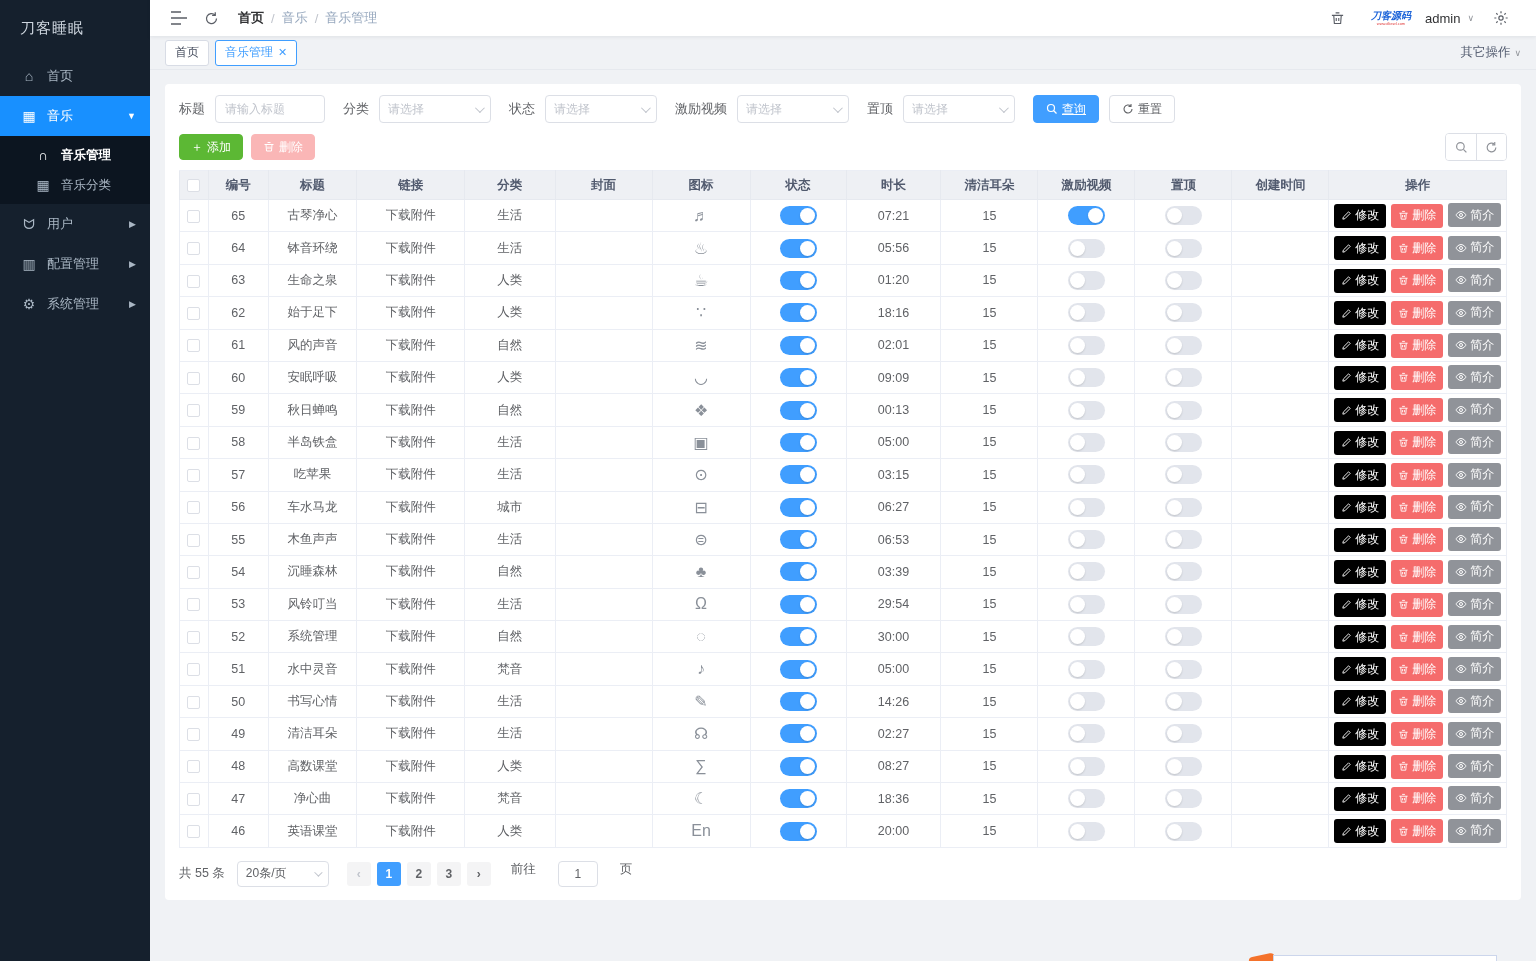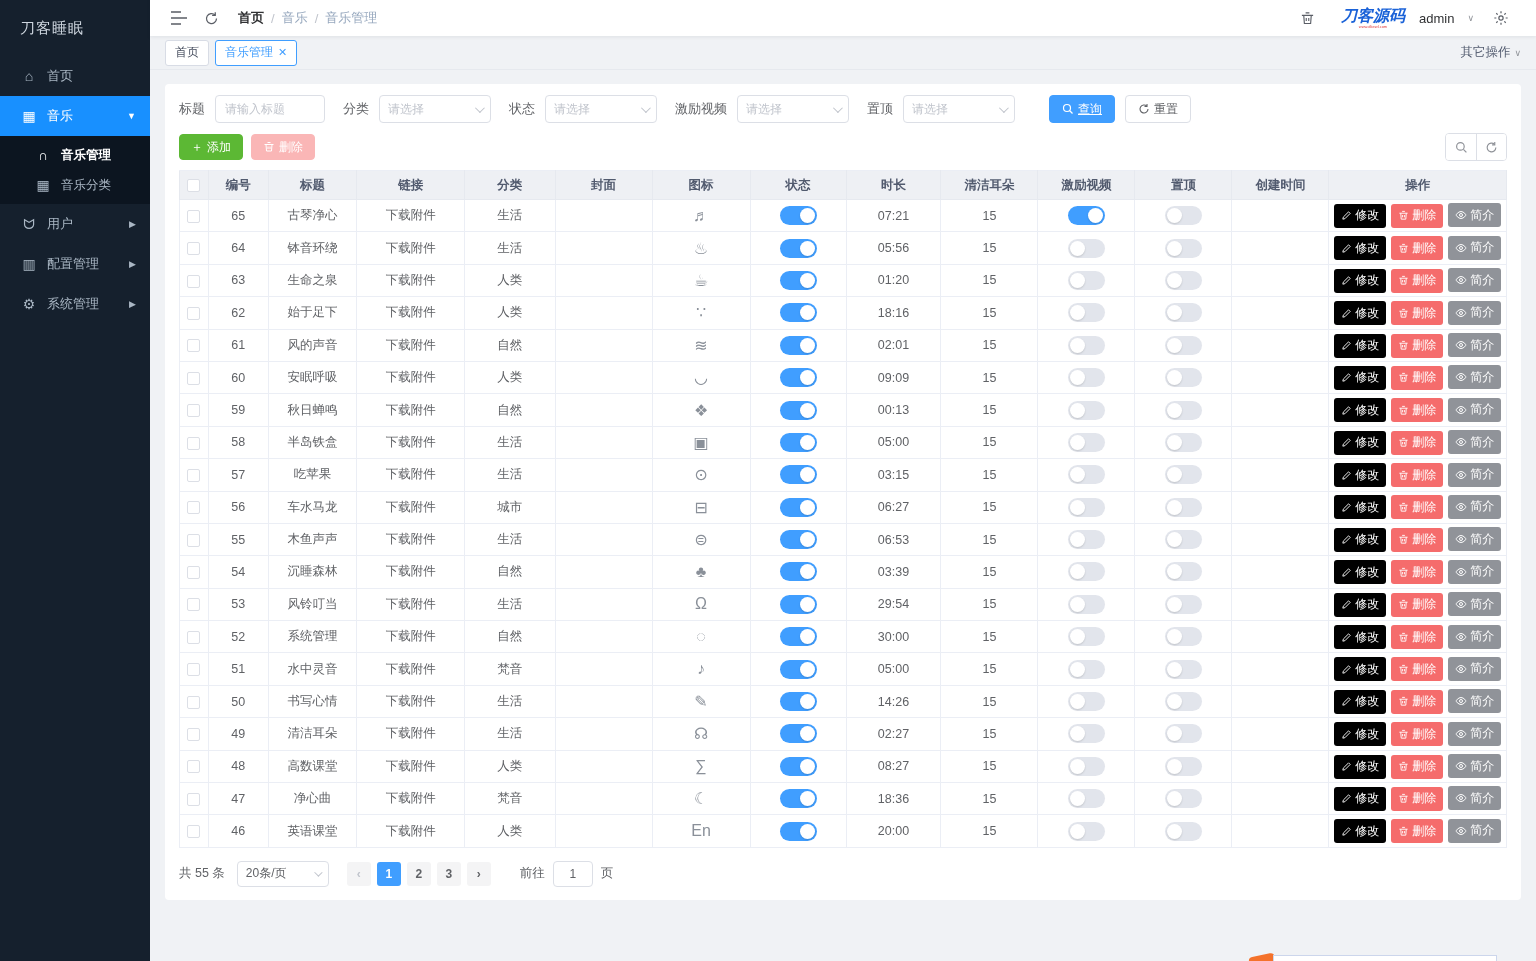--- a/index.html
+++ b/index.html
@@ -22,23 +22,23 @@
   
   .main { flex:1; display:flex; flex-direction:column; height:100%; }
   .navbar { height:36px; background:#fff; display:flex; align-items:center; padding:0 16px; box-shadow:0 1px 4px rgba(0,21,41,.08); position:relative; z-index:3; }
   .nav-icon-btn { width:26px; height:26px; display:flex; align-items:center; justify-content:center; color:#5a5e66; font-size:16px; cursor:pointer; margin-right:6px; }
   .breadcrumb { display:flex; align-items:center; font-size:13px; margin-left:8px; gap:7px; }
   .bc-home { color:#303133; font-weight:bold; }
   .bc-sep { color:#c0c4cc; }
   .bc-item { color:#97a8be; }
   .nav-right { margin-left:auto; display:flex; align-items:center; gap:14px; }
   .brand-logo { display:flex; flex-direction:column; align-items:center; line-height:1; }
-  .brand-logo .b1 { color:#1a62d8; font-size:16px; font-weight:bold; font-style:italic; }
+  .brand-logo .b1 { color:#1a62d8; font-size:10px; font-weight:bold; font-style:italic; }
   .brand-logo .b2 { color:#e03c3c; font-size:4px; margin-top:1px; }
-  .admin-chip { display:flex; align-items:center; gap:13px; font-size:13px; color:#303133; cursor:pointer; }
+  .admin-chip { display:flex; align-items:center; gap:7px; font-size:13px; color:#303133; cursor:pointer; }
   .chev { font-size:9px; color:#909399; }
 
   
   .tags-bar { height:34px; display:flex; align-items:center; padding:0 15px; background:#f0f2f5; border-bottom:1px solid #e6e9ee; }
   .tag { height:26px; display:flex; align-items:center; padding:0 9px; background:#fff; border:1px solid #d8dce5; border-radius:3px; font-size:12px; color:#495060; margin-right:6px; cursor:pointer; }
   .tag.active { border-color:#409eff; color:#409eff; gap:5px; }
   .tag .close-x { font-size:11px; color:#409eff; }
   .more-actions { margin-left:auto; font-size:12.5px; color:#515a6e; display:flex; align-items:center; gap:4px; cursor:pointer; }
 
   
@@ -83,21 +83,21 @@
   .btn-mini svg { display:block; }
 
   
   .pagination { display:flex; align-items:center; margin-top:13px; font-size:12.5px; color:#606266; gap:8px; }
   .psel { width:92px; height:26px; border:1px solid #dcdfe6; border-radius:4px; display:flex; align-items:center; justify-content:space-between; padding:0 8px; color:#606266; font-size:12px; cursor:pointer; margin-left:4px; }
   .psel .sel-chev { width:6px; height:6px; border-right:1px solid #c0c4cc; border-bottom:1px solid #c0c4cc; transform:rotate(45deg) translateY(-2px); }
   .pager { display:flex; align-items:center; gap:6px; margin-left:10px; }
   .pg { min-width:24px; height:24px; background:#f4f4f5; border-radius:3px; display:flex; align-items:center; justify-content:center; color:#606266; font-size:12px; cursor:pointer; font-weight:bold; }
   .pg.disabled { color:#c0c4cc; cursor:default; }
   .pg.current { background:#409eff; color:#fff; }
-  .goto { display:flex; align-items:center; gap:8px; margin-left:21px; }
+  .goto { display:flex; align-items:flex-start; gap:22px; margin-left:12px; }
   .goto input { width:40px; height:26px; border:1px solid #dcdfe6; border-radius:4px; text-align:center; font-size:12px; color:#606266; outline:none; font-family:inherit; }
 
   
   .float-widget { position:absolute; bottom:0; left:1250px; width:270px; height:9px; overflow:visible; }
   .fw-mark { position:absolute; left:0; bottom:-14px; width:26px; height:20px; background:#f4722b; border-radius:4px; transform:rotate(-12deg); }
   .fw-box { position:absolute; left:23px; bottom:-20px; width:224px; height:26px; background:#fff; border:1px solid #ccd6ec; }
 </style>
 </head>
 <body>
 
@@ -219,21 +219,21 @@
         <span class="f-label">激励视频</span>
         <div class="f-select">
           <span>请选择</span>
             <span class="sel-chev"></span>
         </div>
         <span class="f-label">置顶</span>
         <div class="f-select">
           <span>请选择</span>
             <span class="sel-chev"></span>
         </div>
-        <button class="btn btn-primary" style="margin-left:16px;text-decoration:underline;">
+        <button class="btn btn-primary" style="margin-left:0;text-decoration:underline;">
           <svg width="12" height="12" viewBox="0 0 24 24" fill="none" stroke="#fff" stroke-width="2.4">
               <circle cx="10" cy="10" r="7"></circle>
               <path d="M15.5 15.5L21 21"></path>
             </svg>
           <span>查询</span>
         </button>
         <button class="btn">
           <svg width="12" height="12" viewBox="0 0 24 24" fill="none" stroke="#606266" stroke-width="2.2">
               <path d="M20 12a8 8 0 1 1-2.3-5.6"></path>
               <path d="M18 2v5h-5"></path>

